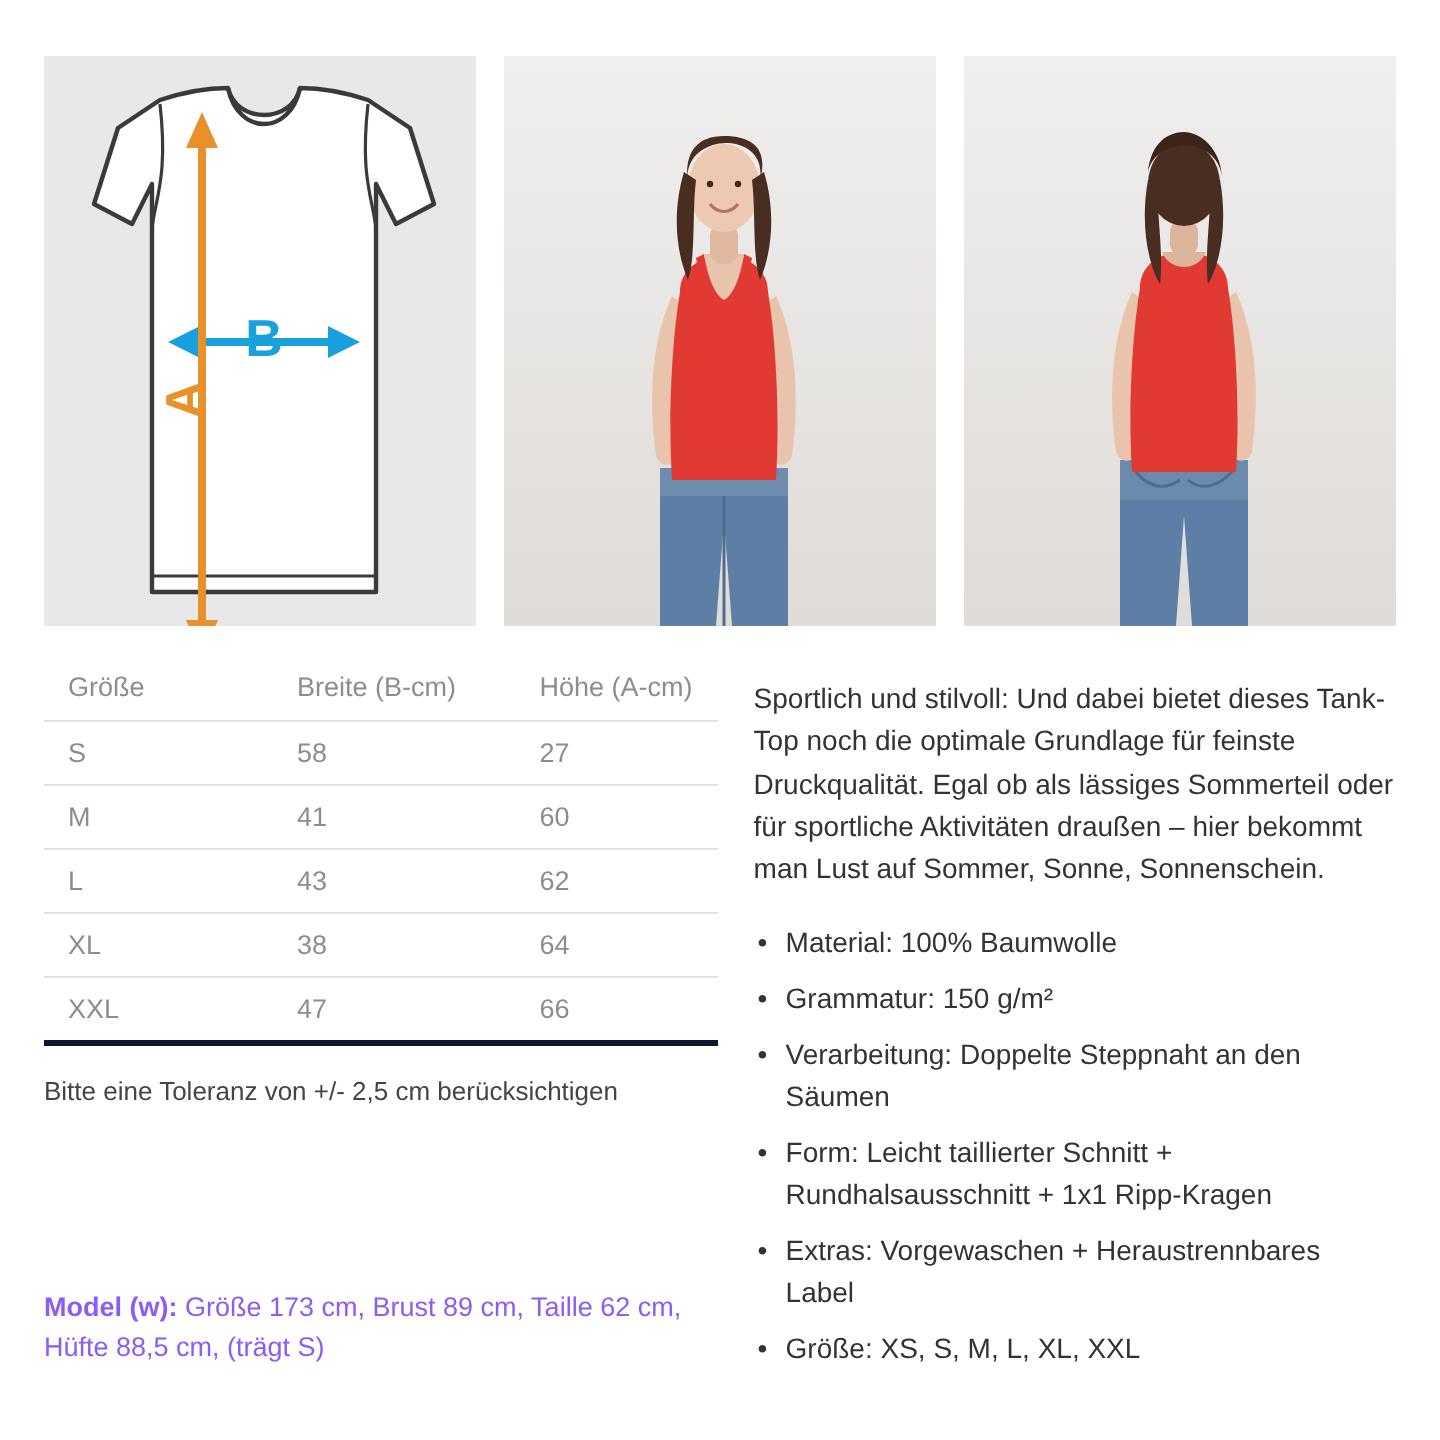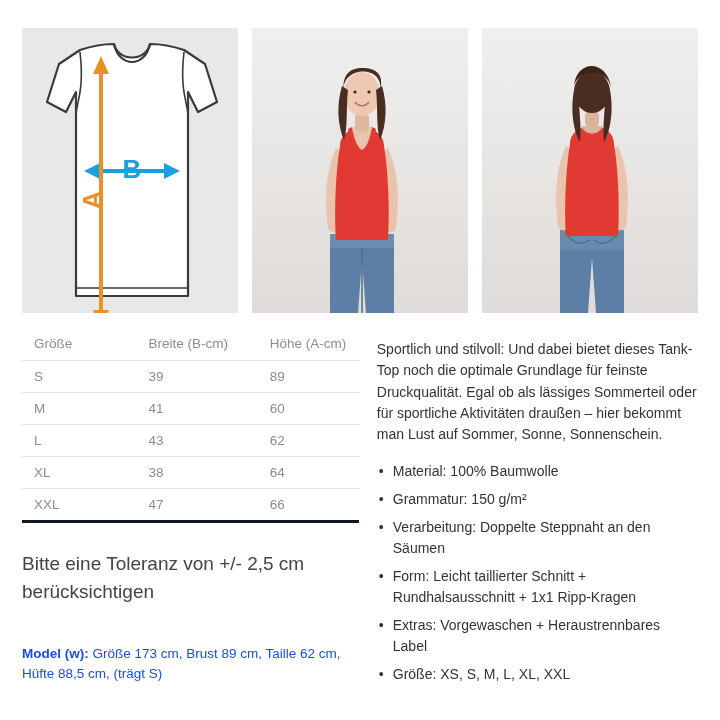--- a/index.html
+++ b/index.html
@@ -92,33 +92,33 @@
     font-size: 13.5px;
   }
   table.size-table tr:last-child td {
     border-bottom: 3px solid #0f172a;
   }
   .c-size { width: 34%; }
   .c-w { width: 36%; }
   .c-h { width: 30%; }
 
   .tolerance {
-    margin-top: 27px;
-    font-size: 19px;
+    margin-top: 14px;
+    font-size: 13px;
     color: #444;
     line-height: 1.45;
   }
   .model-note {
     position: absolute;
     left: 22px;
     bottom: 36px;
     width: 352px;
     font-size: 13.5px;
     line-height: 1.5;
-    color: #1d4ed8;
+    color: #8b5cf6;
   }
   .model-note b { font-weight: bold; }
 
   .desc {
     font-size: 14px;
     line-height: 1.52;
     color: #333;
     margin: 10px 0 16px 0;
     text-align: left;
   }
@@ -271,22 +271,22 @@
         <thead>
           <tr>
             <th class="c-size">Größe</th>
             <th class="c-w">Breite (B-cm)</th>
             <th class="c-h">Höhe (A-cm)</th>
           </tr>
         </thead>
         <tbody>
           <tr>
             <td>S</td>
-            <td>39</td>
-            <td>89</td>
+            <td>58</td>
+            <td>27</td>
           </tr>
           <tr>
             <td>M</td>
             <td>41</td>
             <td>60</td>
           </tr>
           <tr>
             <td>L</td>
             <td>43</td>
             <td>62</td>

